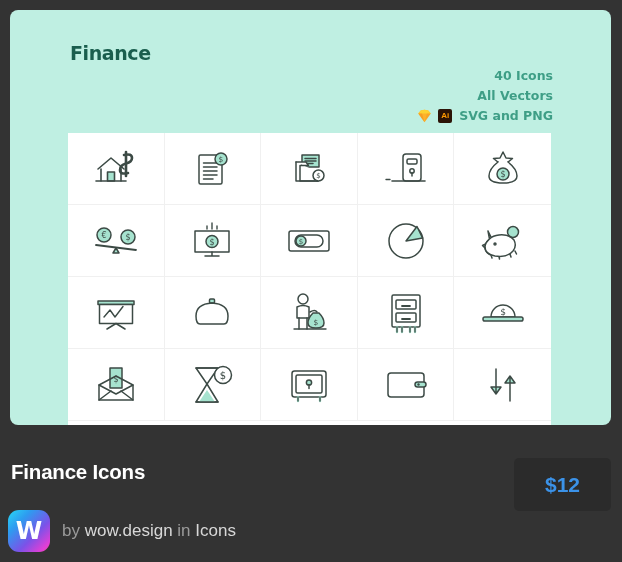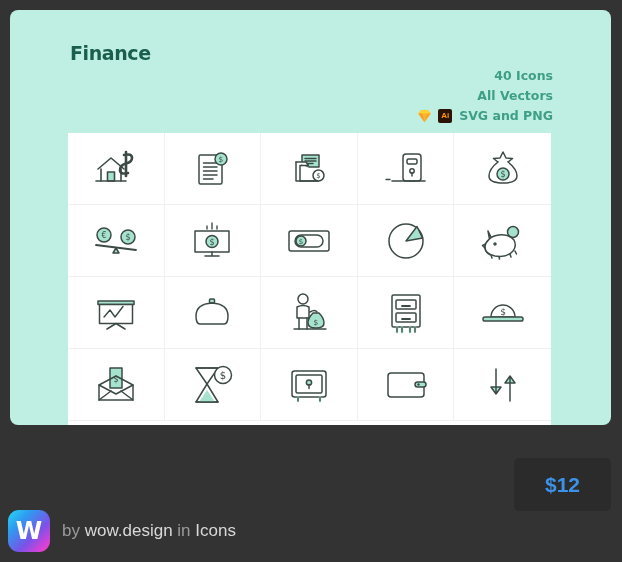--- a/index.html
+++ b/index.html
@@ -379,20 +379,21 @@
             <path d="M28 38 V14 M23 20 L28 13 L33 20 Z" fill="#A6E3CF"></path>
           </svg>
         </span>
       </div>
 
     </div>
   </div>
 
   <div class="info-bar">
 
+    <div class="item-title">Finance Icons</div>
 
     <div class="price-badge">
       <span class="price-text">$12</span>
     </div>
 
     <div class="author-row">
       <span class="author-logo">
         <span class="w">W</span>
       </span>
       <span class="author-text">

